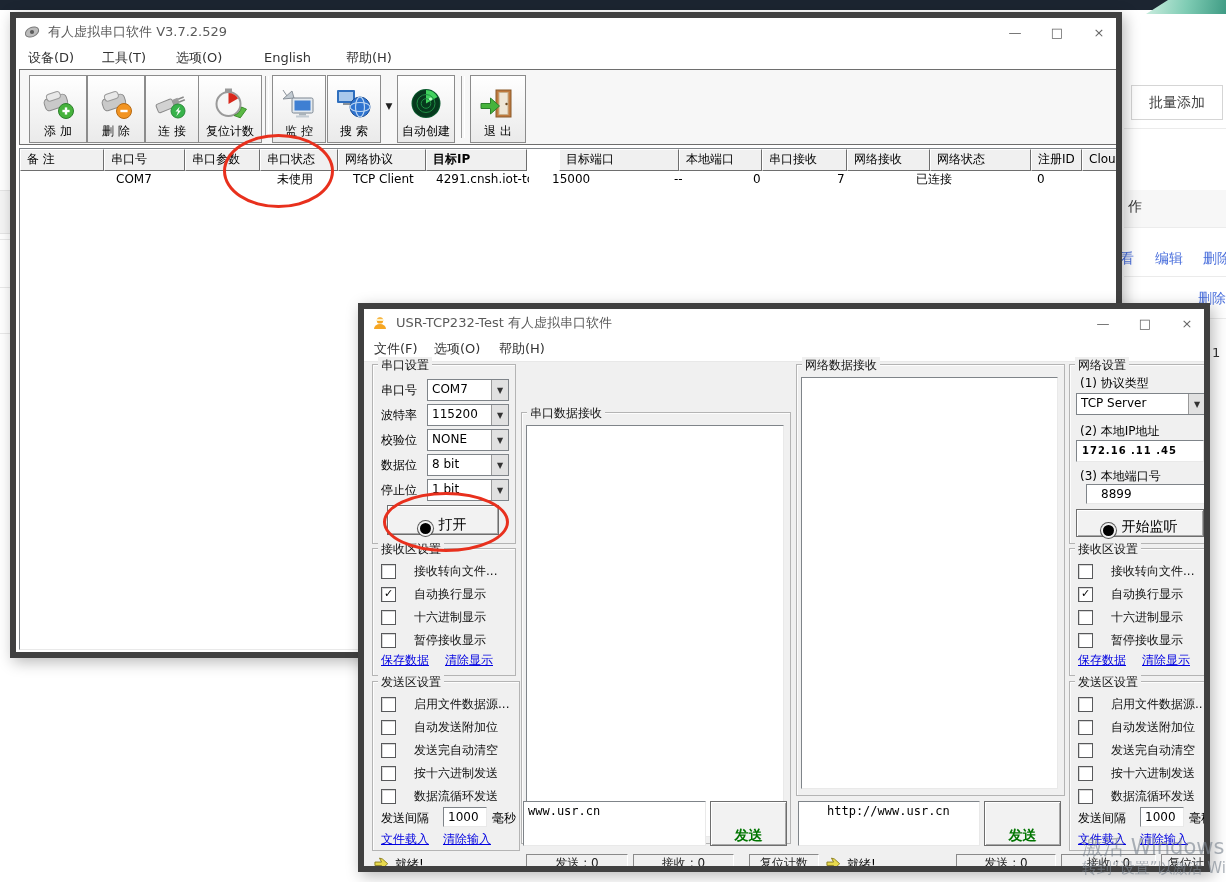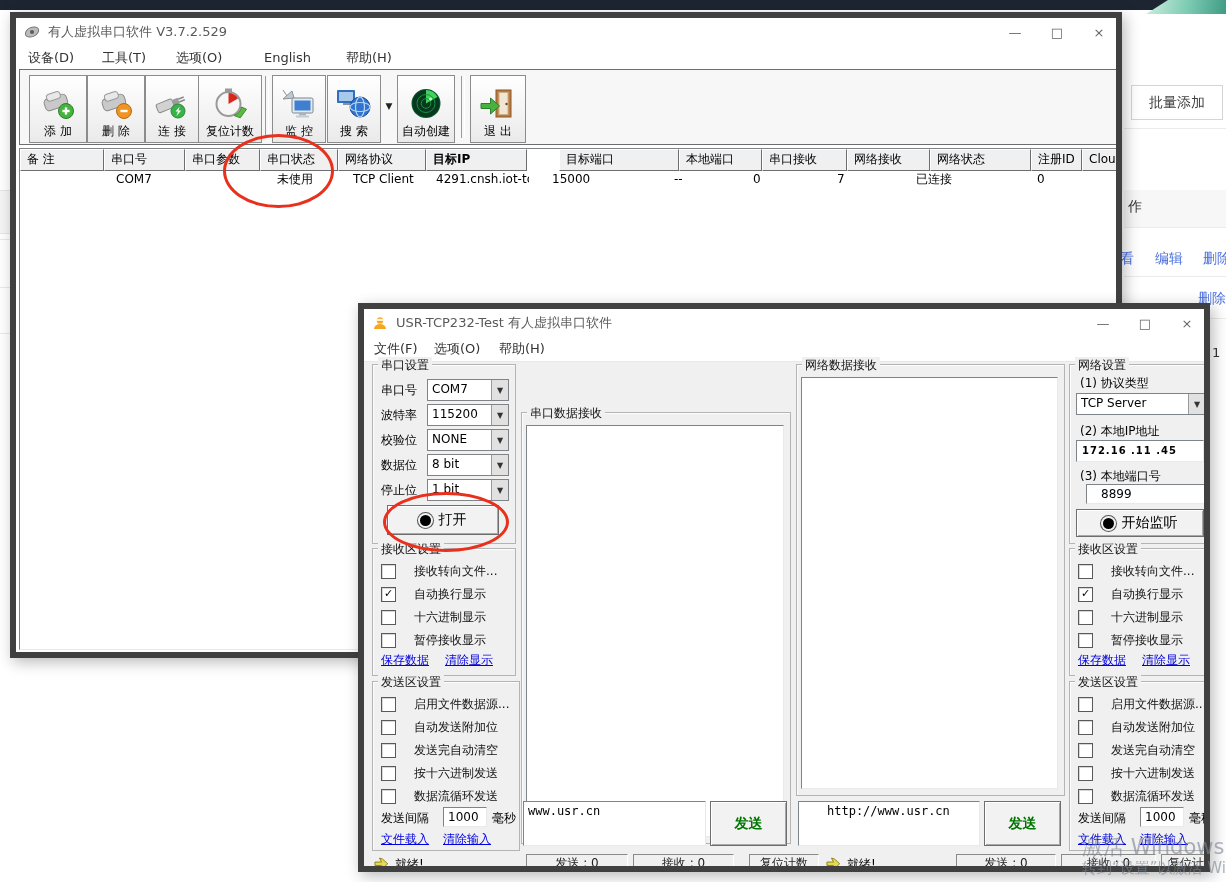--- a/index.html
+++ b/index.html
@@ -12,21 +12,21 @@
             border-bottom:1px solid #f0f0f0;}
   .titlebar .ttl{font-size:13px;color:#5a5a5a;margin-left:8px;}
   .winctls{position:absolute;top:0;right:8px;height:28px;display:flex;align-items:center;gap:24px;}
   .winctl{font-size:13px;color:#666;width:18px;text-align:center;cursor:default;}
   .menubar{position:absolute;left:0;right:0;height:23px;background:#ffffff;display:flex;align-items:center;font-size:13px;color:#333;}
   .menubar span{margin-right:0;}
   
   .sunken{background:#fff;border:1px solid;border-color:#7f8489 #e9e9e9 #e9e9e9 #7f8489;}
   .raisedcell{background:#f0f0f0;border:1px solid;border-color:#ffffff #6e6e6e #6e6e6e #ffffff;}
   .btn3d{background:#f2f2f2;border:1px solid #6e6e6e;box-shadow:inset 1px 1px 0 #ffffff, inset -1px -1px 0 #a8a8a8;
-         display:flex;align-items:center;justify-content:center;font-size:14px;}
+         display:flex;align-items:flex-end;justify-content:center;font-size:14px;}
   .statbox{background:#f0f0f0;border:1px solid;border-color:#8a8a8a #ffffff #ffffff #8a8a8a;
            display:flex;align-items:center;justify-content:center;font-size:12px;color:#222;}
   
   .group{position:absolute;border:1px solid #b4b4b4;box-shadow:inset 1px 1px 0 #fdfdfd;}
   .gtitle{position:absolute;top:-8px;left:5px;background:#f0f0f0;padding:0 3px;font-size:12px;color:#111;white-space:nowrap;}
   
   .dd{position:absolute;height:20px;background:#fff;border:1px solid #7f8489;display:flex;}
   .dd .v{flex:1;font-size:12px;line-height:18px;padding-left:4px;overflow:hidden;white-space:nowrap;}
   .dd .b{width:16px;background:#e1e1e1;border-left:1px solid #9a9a9a;display:flex;align-items:center;justify-content:center;
          font-size:8px;color:#333;}

